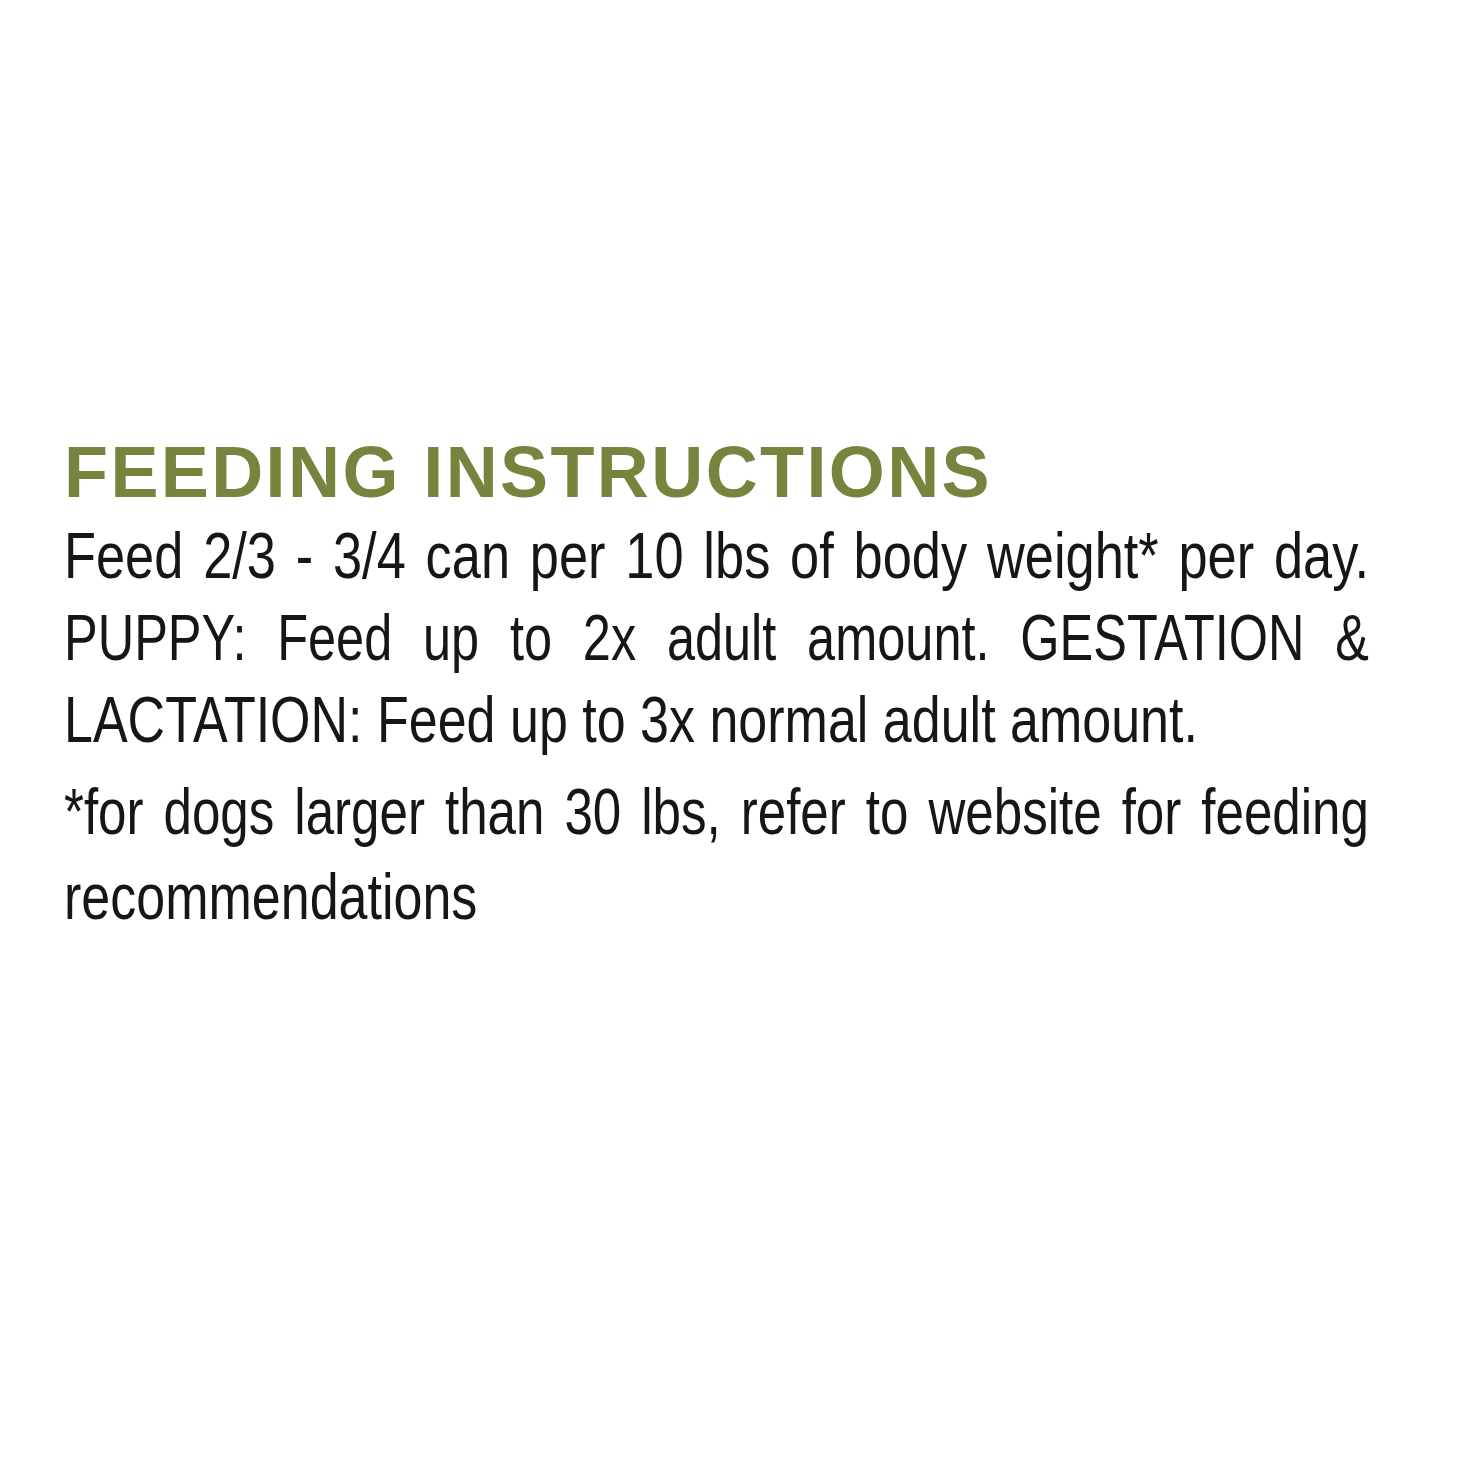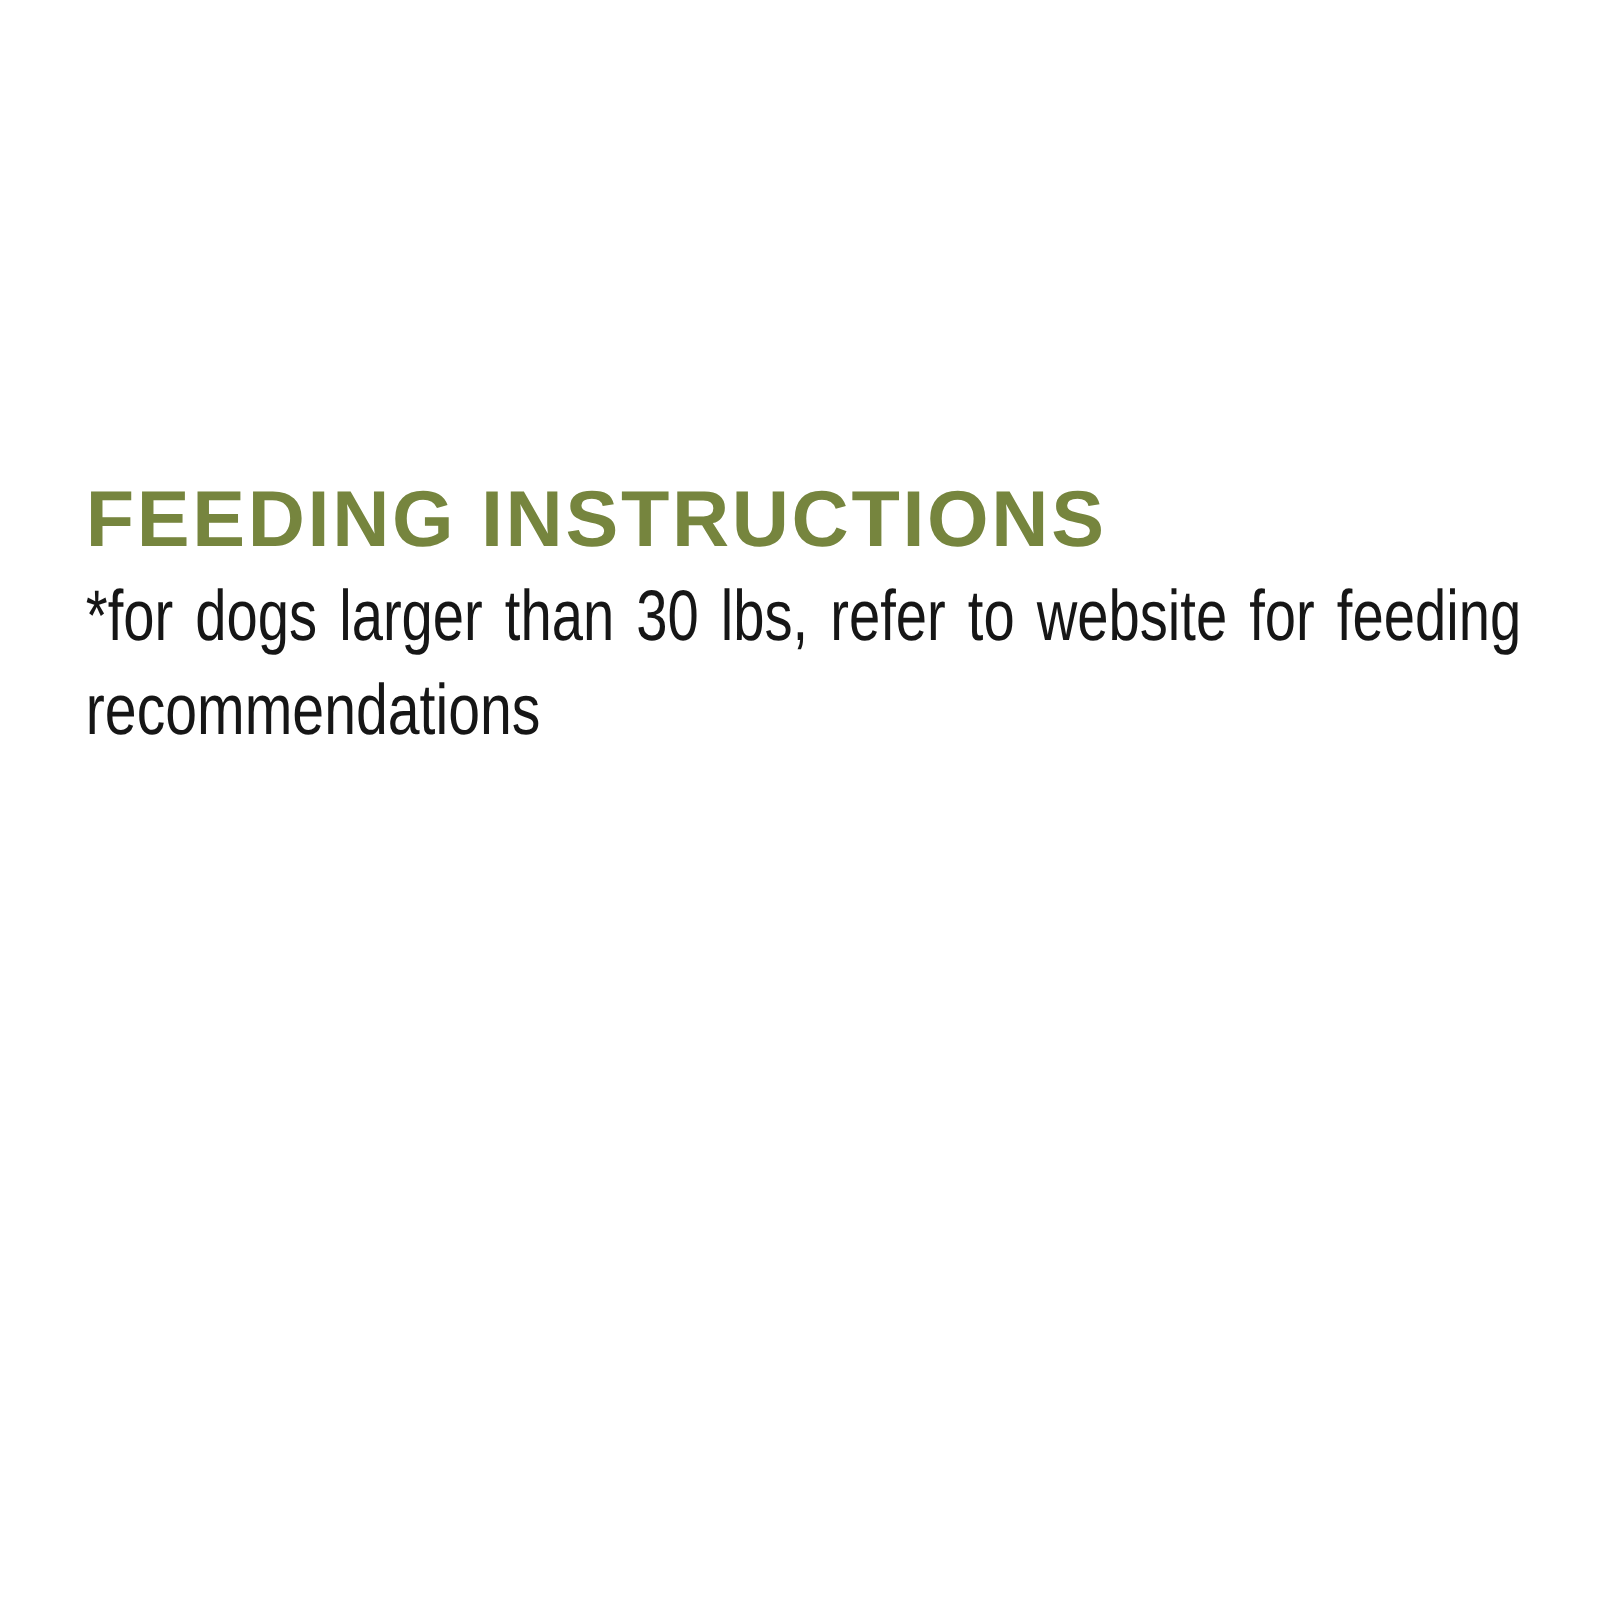--- a/index.html
+++ b/index.html
@@ -11,21 +11,21 @@
   html, body {
     margin: 0;
     padding: 0;
     width: 1460px;
     height: 1460px;
     background: var(--bg-color);
     overflow: hidden;
   }
   .label-block {
     position: absolute;
-    left: 78px;
+    left: 64px;
     top: 435px;
     width: 1305px;
   }
   .label-title {
     margin: 0;
     font-family: "Liberation Sans", "DejaVu Sans", sans-serif;
     font-weight: bold;
     font-size: 72px;
     line-height: 74px;
     letter-spacing: 2.4px;
@@ -53,18 +53,23 @@
   .jline-2 { width: 1680px; transform: scaleX(0.7768); }
   .jline-4 { width: 1660px; transform: scaleX(0.7861); }
   .lline   { width: 1600px; transform: scaleX(0.80); text-align: left; }
 </style>
 </head>
 <body>
 
 <main class="label-block">
   <h1 class="label-title">FEEDING INSTRUCTIONS</h1>
 
+  <section class="dosage-paragraph">
+    <div class="line justified jline-1">Feed 2/3 - 3/4 can per 10 lbs of body weight* per day.</div>
+    <div class="line justified jline-2">PUPPY: Feed up to 2x adult amount. GESTATION &amp;</div>
+    <div class="line lline">LACTATION: Feed up to 3x normal adult amount.</div>
+  </section>
 
   <section class="footnote-paragraph">
     <div class="line justified jline-4">*for dogs larger than 30 lbs, refer to website for feeding</div>
     <div class="line lline">recommendations</div>
   </section>
 </main>
 
 </body></html>

